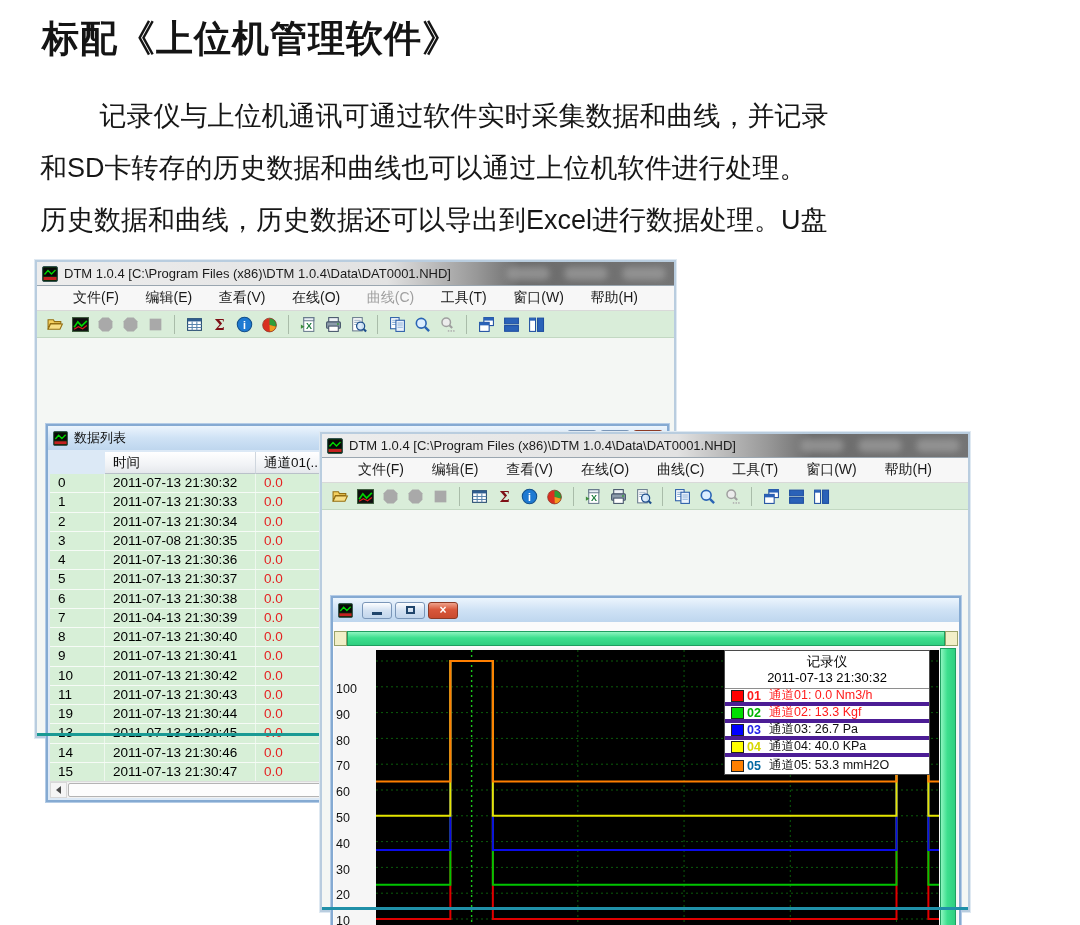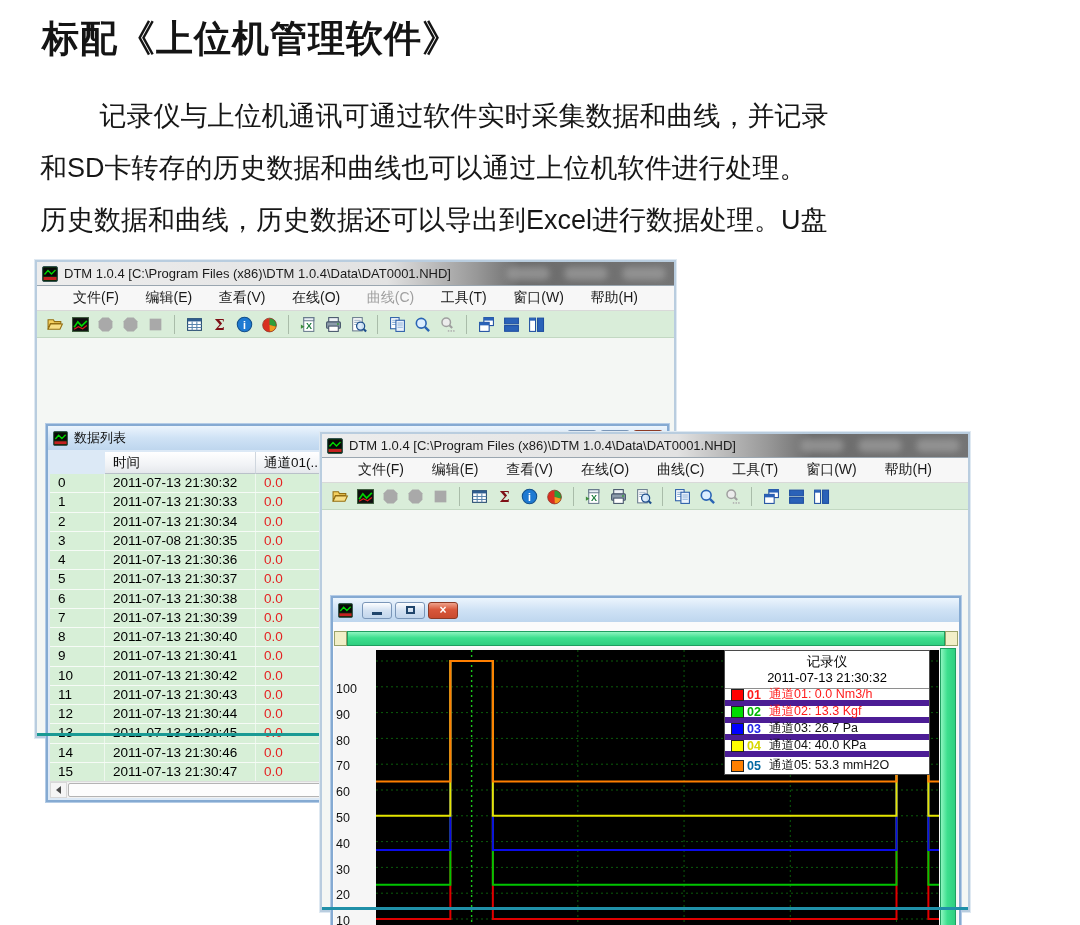--- a/index.html
+++ b/index.html
@@ -80,21 +80,21 @@
   .chart-panel { position:absolute; left:1px; top:26px; width:624px; height:324px; background:#f6f6f6; }
   .plot { position:absolute; left:42px; top:2px; width:563px; height:284px; }
   .ylab { position:absolute; width:36px; text-align:left; font-size:12.5px; color:#111;margin-top:29px; }
   .vslider { position:absolute; left:606px; top:0; width:16px; height:326px; }
   .vslider .bar { position:absolute; left:0; top:0; width:16px; height:312px;
     background:linear-gradient(to right,#8ef5c0,#3ddf8e 45%,#2fcf80); border:1px solid #1f9e60; }
 
   .legend { position:absolute; left:390px; top:2px; width:206px; background:#ffffff; border:1px solid #4a4a4a; z-index:5; }
   .leg-title { text-align:center; font-size:13.5px; padding-top:2px; height:19px; color:#000; }
   .leg-date { text-align:center; font-size:13px; height:19px; border-bottom:1px solid #8e8e8e; color:#000; }
-  .leg-row { display:flex; align-items:center; height:17px; border-bottom:6px solid #4c1d95; font-size:12.5px; }
+  .leg-row { display:flex; align-items:center; height:17px; border-bottom:4px solid #4c1d95; font-size:12.5px; }
   .leg-row:last-child { border-bottom:none; }
   .leg-swatch { width:13px; height:12px; border:1px solid #222; margin:0 3px 0 6px; flex:0 0 auto; }
   .leg-id { width:22px; font-weight:700; }
   .leg-text { flex:1; }
 </style>
 </head>
 <body>
 
 <div class="page">
 
@@ -344,21 +344,21 @@
               <div class="tcell" style="width: 55px;">6</div>
               <div class="tcell" style="width: 151px;">2011-07-13 21:30:38</div>
               <div class="tcell red" style="width: 86px;">0.0</div>
               <div class="tcell red" style="width: 75px;">13.3</div>
               <div class="tcell" style="width: 74px;">26.7</div>
               <div class="tcell" style="width: 76px;">40.0</div>
               <div class="tcell" style="width: 85px;">53.3</div>
             </div>
             <div class="trow">
               <div class="tcell" style="width: 55px;">7</div>
-              <div class="tcell" style="width: 151px;">2011-07-13 21:30:39</div>
+              <div class="tcell" style="width: 151px;">2011-04-13 21:30:39</div>
               <div class="tcell red" style="width: 86px;">0.0</div>
               <div class="tcell red" style="width: 75px;">13.3</div>
               <div class="tcell" style="width: 74px;">26.7</div>
               <div class="tcell" style="width: 76px;">40.0</div>
               <div class="tcell" style="width: 85px;">53.3</div>
             </div>
             <div class="trow">
               <div class="tcell" style="width: 55px;">8</div>
               <div class="tcell" style="width: 151px;">2011-07-13 21:30:40</div>
               <div class="tcell red" style="width: 86px;">0.0</div>
@@ -388,21 +388,21 @@
             <div class="trow">
               <div class="tcell" style="width: 55px;">11</div>
               <div class="tcell" style="width: 151px;">2011-07-13 21:30:43</div>
               <div class="tcell red" style="width: 86px;">0.0</div>
               <div class="tcell red" style="width: 75px;">13.3</div>
               <div class="tcell" style="width: 74px;">26.7</div>
               <div class="tcell" style="width: 76px;">40.0</div>
               <div class="tcell" style="width: 85px;">53.3</div>
             </div>
             <div class="trow">
-              <div class="tcell" style="width: 55px;">12</div>
+              <div class="tcell" style="width: 55px;">19</div>
               <div class="tcell" style="width: 151px;">2011-07-13 21:30:44</div>
               <div class="tcell red" style="width: 86px;">0.0</div>
               <div class="tcell red" style="width: 75px;">13.3</div>
               <div class="tcell" style="width: 74px;">26.7</div>
               <div class="tcell" style="width: 76px;">40.0</div>
               <div class="tcell" style="width: 85px;">53.3</div>
             </div>
             <div class="trow">
               <div class="tcell" style="width: 55px;">13</div>
               <div class="tcell" style="width: 151px;">2011-07-13 21:30:45</div>

